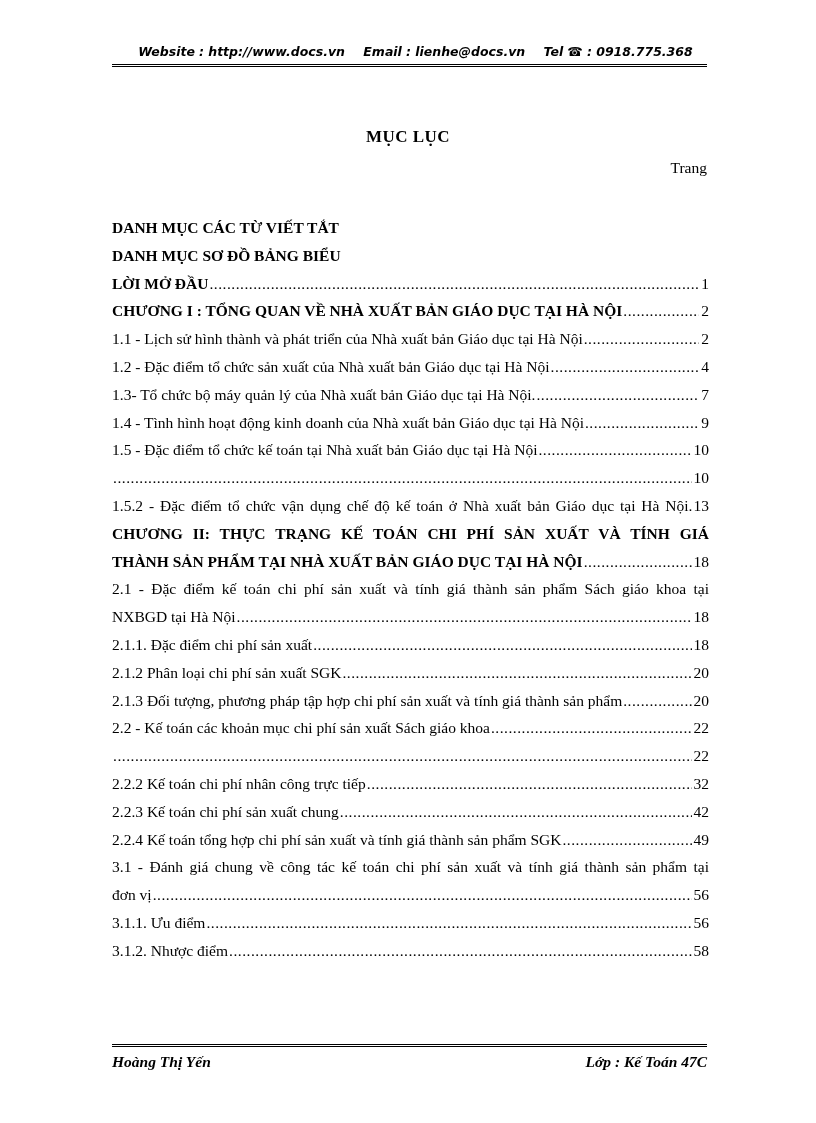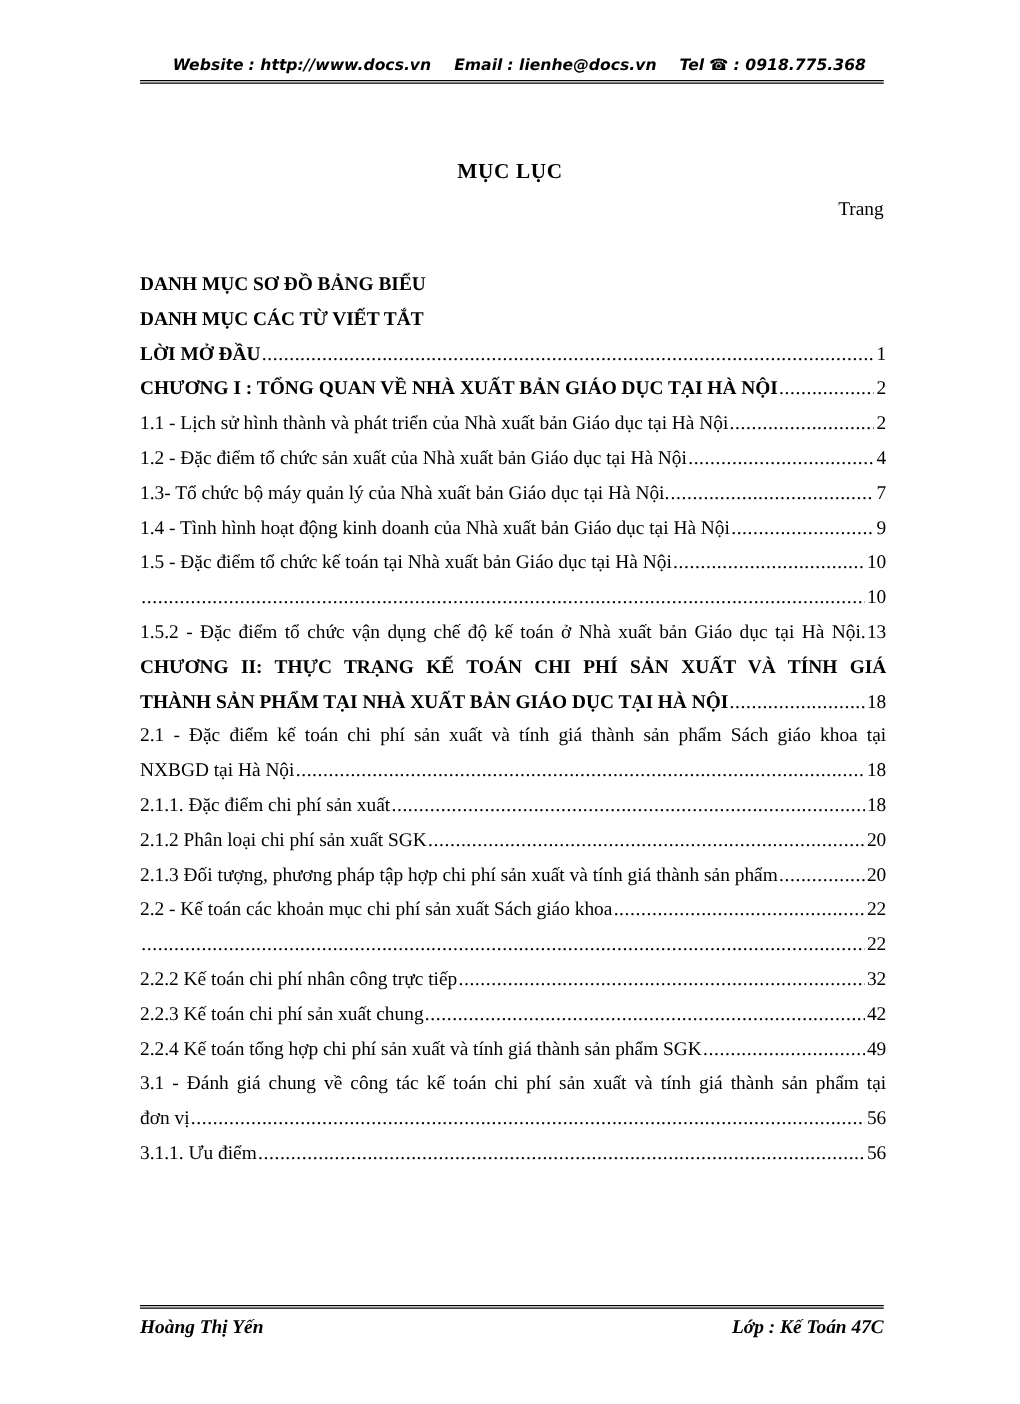--- a/index.html
+++ b/index.html
@@ -74,25 +74,25 @@
     </div>
     <div class="header-rule"></div>
   </div>
 
   <div class="doc-title">MỤC LỤC</div>
   <div class="trang">Trang</div>
 
   <div class="toc">
 
     <div class="toc-row bold">
+      <span class="t">DANH MỤC CÁC TỪ VIẾT TẮT</span>
+    </div>
+
+    <div class="toc-row bold">
       <span class="t">DANH MỤC SƠ ĐỒ BẢNG BIỂU</span>
-    </div>
-
-    <div class="toc-row bold">
-      <span class="t">DANH MỤC CÁC TỪ VIẾT TẮT</span>
     </div>
 
     <div class="toc-row bold">
       <span class="t">LỜI MỞ ĐẦU</span>
       <span class="dots"></span>
       <span class="pg">1</span>
     </div>
 
     <div class="toc-row bold">
       <span class="t">CHƯƠNG I : TỔNG QUAN VỀ NHÀ XUẤT BẢN GIÁO DỤC TẠI HÀ NỘI</span>
@@ -217,20 +217,25 @@
       <span class="dots"></span>
       <span class="pg">56</span>
     </div>
 
     <div class="toc-row">
       <span class="t">3.1.1. Ưu điểm</span>
       <span class="dots"></span>
       <span class="pg">56</span>
     </div>
 
+    <div class="toc-row">
+      <span class="t">3.1.2. Nhược điểm</span>
+      <span class="dots"></span>
+      <span class="pg">58</span>
+    </div>
 
   </div>
 
   <div class="doc-footer">
     <div class="footer-rule"></div>
     <div class="footer-line">
       <span>Hoàng Thị Yến</span>
       <span>Lớp : Kế Toán 47C</span>
     </div>
   </div>

